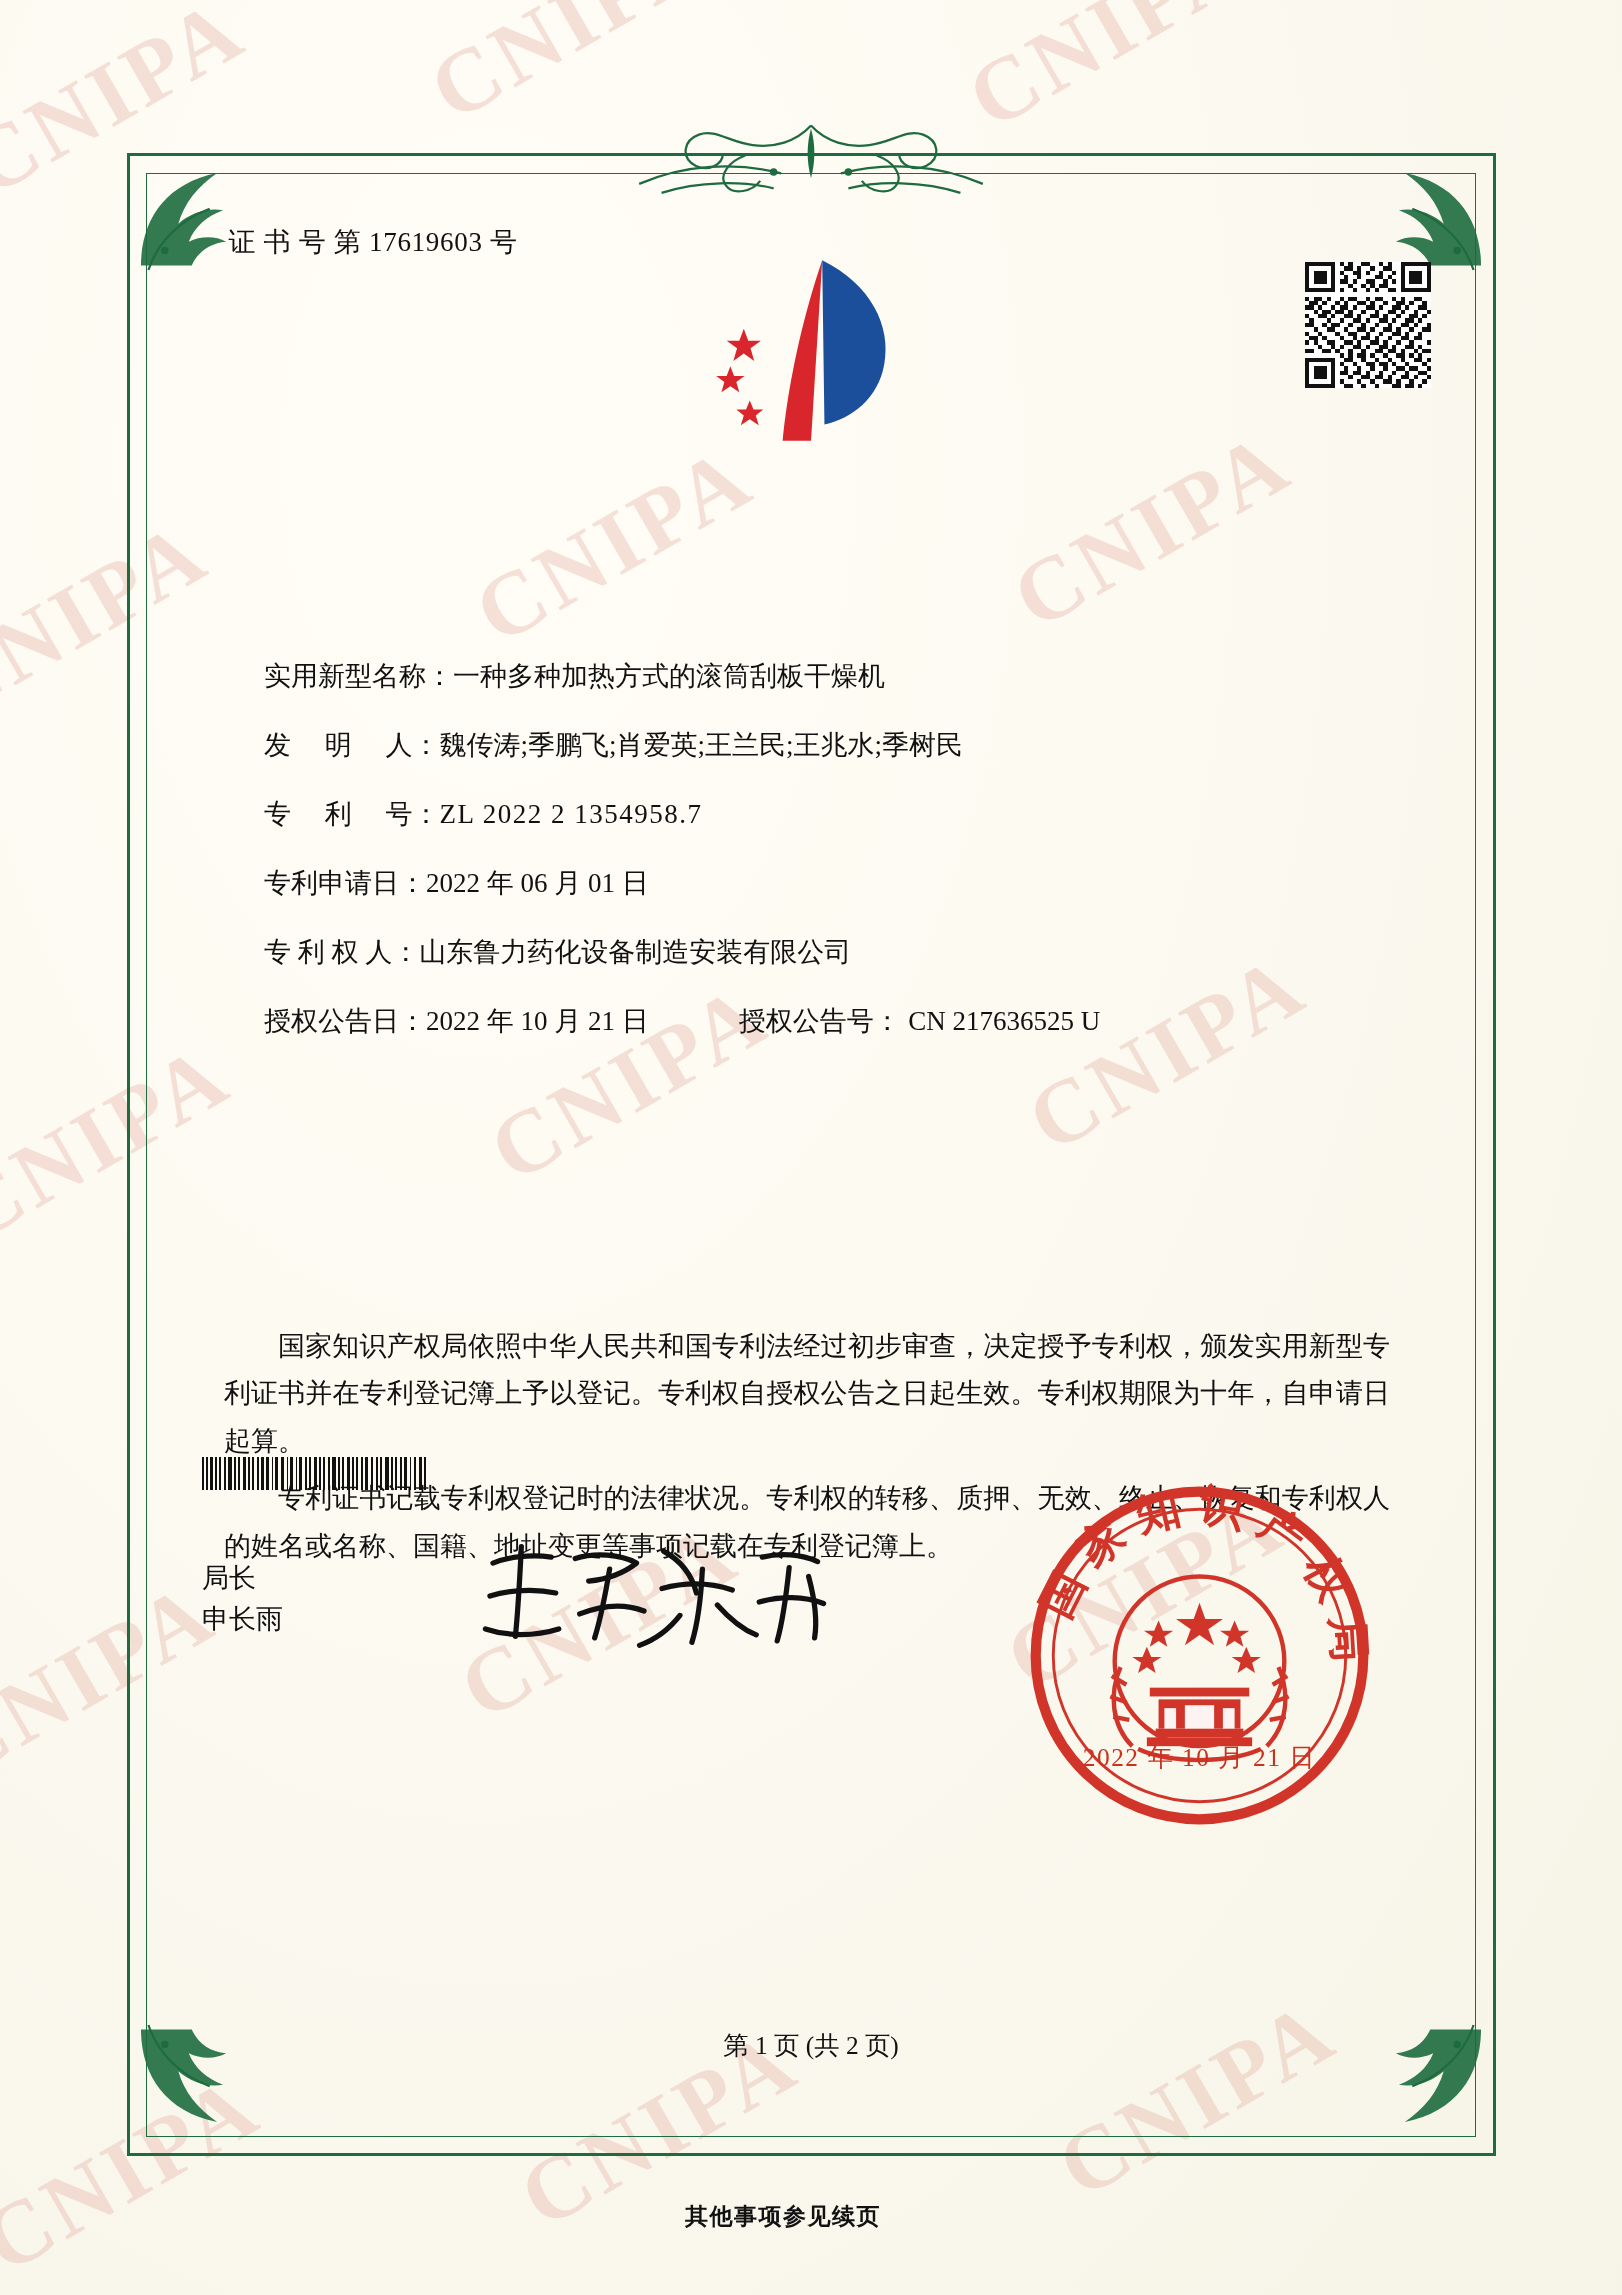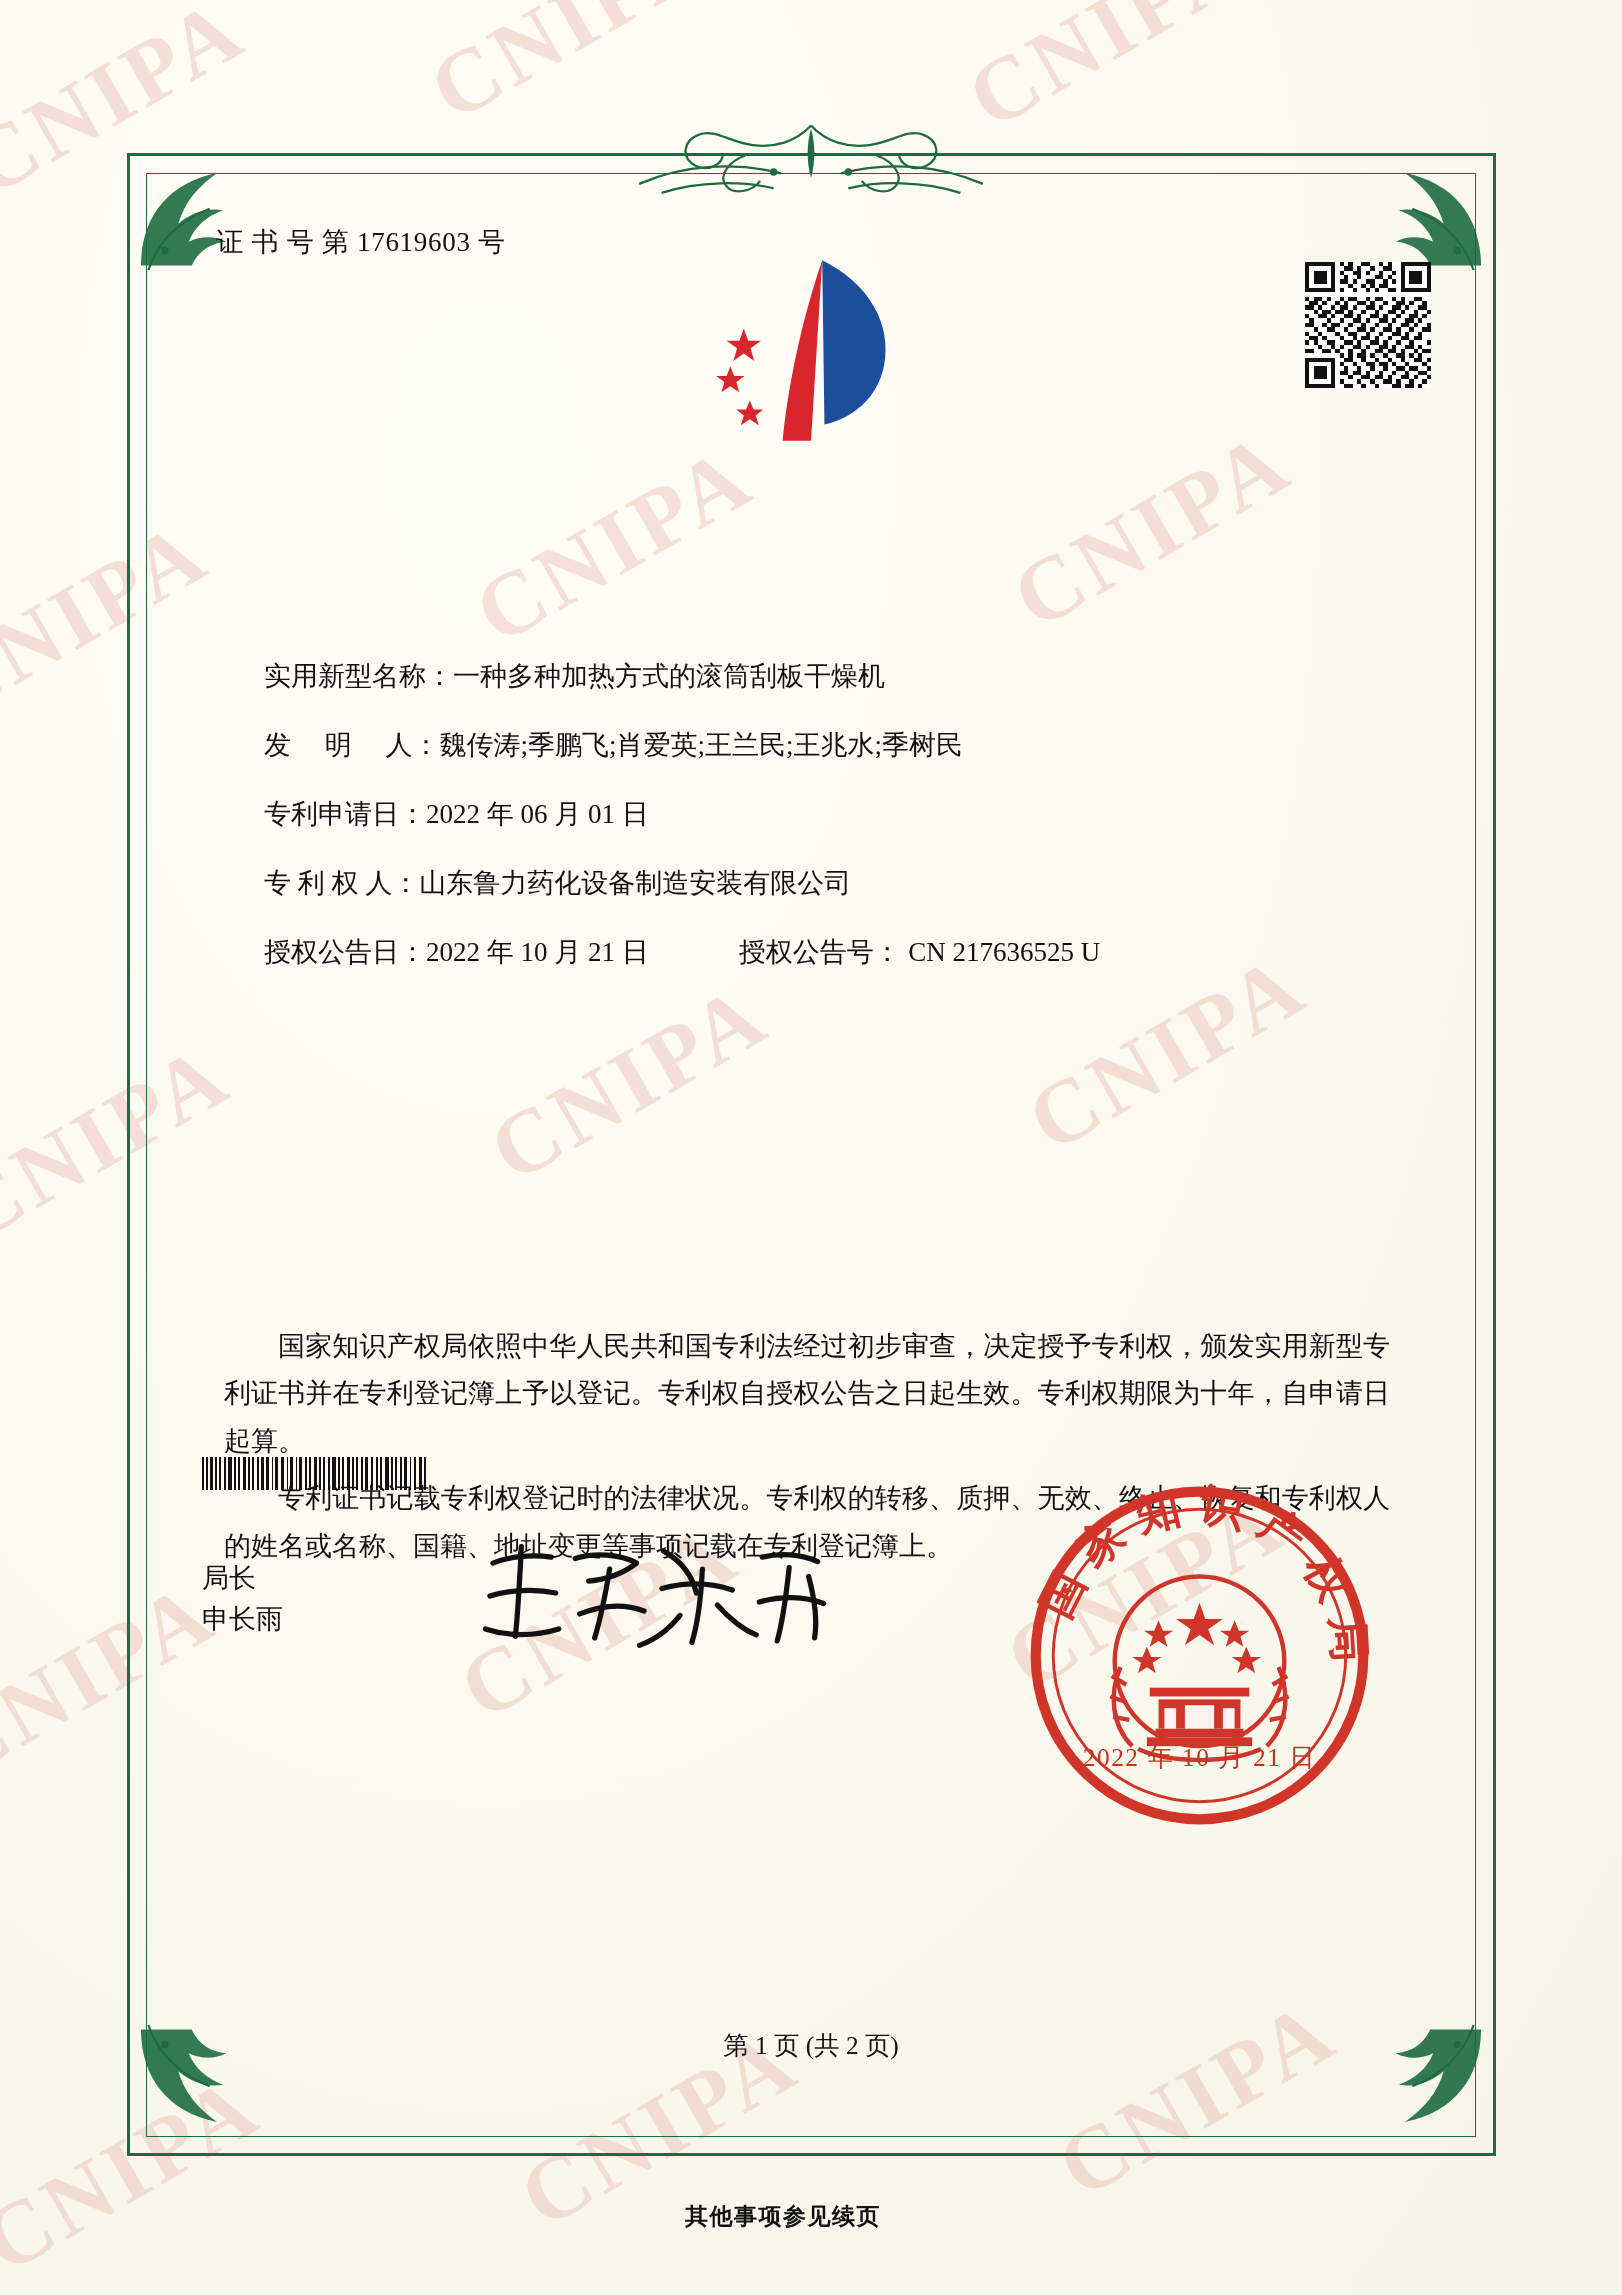--- a/index.html
+++ b/index.html
@@ -79,21 +79,21 @@
     transform: translateX(-50%);
     width: 523px;
     height: 90px;
     color: #1d6b3f;
   }
   .top-orn svg { width: 100%; height: 100%; display: block; }
 
   
   .content {
     position: absolute;
-    left: 194px;
+    left: 206px;
     top: 224px;
     width: 1240px;
   }
 
   .cert-no {
     font-size: 27px;
     color: #111;
     letter-spacing: 0.7px;
     margin-left: 22.4px;
   }
@@ -567,20 +567,24 @@
   <div class="fields" style="left:224px; top:658px;">
     <div class="field-row">
       <span class="field-label">实用新型名称：</span>
       <span class="field-value">一种多种加热方式的滚筒刮板干燥机</span>
     </div>
     <div class="field-row">
       <span class="field-label">发　 明 　人：</span>
       <span class="field-value">魏传涛;季鹏飞;肖爱英;王兰民;王兆水;季树民</span>
     </div>
     <div class="field-row">
+      <span class="field-label">专　 利 　号：</span>
+      <span class="field-value mono-sp">ZL 2022 2 1354958.7</span>
+    </div>
+    <div class="field-row">
       <span class="field-label">专利申请日：</span>
       <span class="field-value">2022 年 06 月 01 日</span>
     </div>
     <div class="field-row">
       <span class="field-label">专 利 权 人：</span>
       <span class="field-value">山东鲁力药化设备制造安装有限公司</span>
     </div>
     <div class="field-row two-col">
       <span class="field-label">授权公告日：</span>
       <span>2022 年 10 月 21 日</span>

